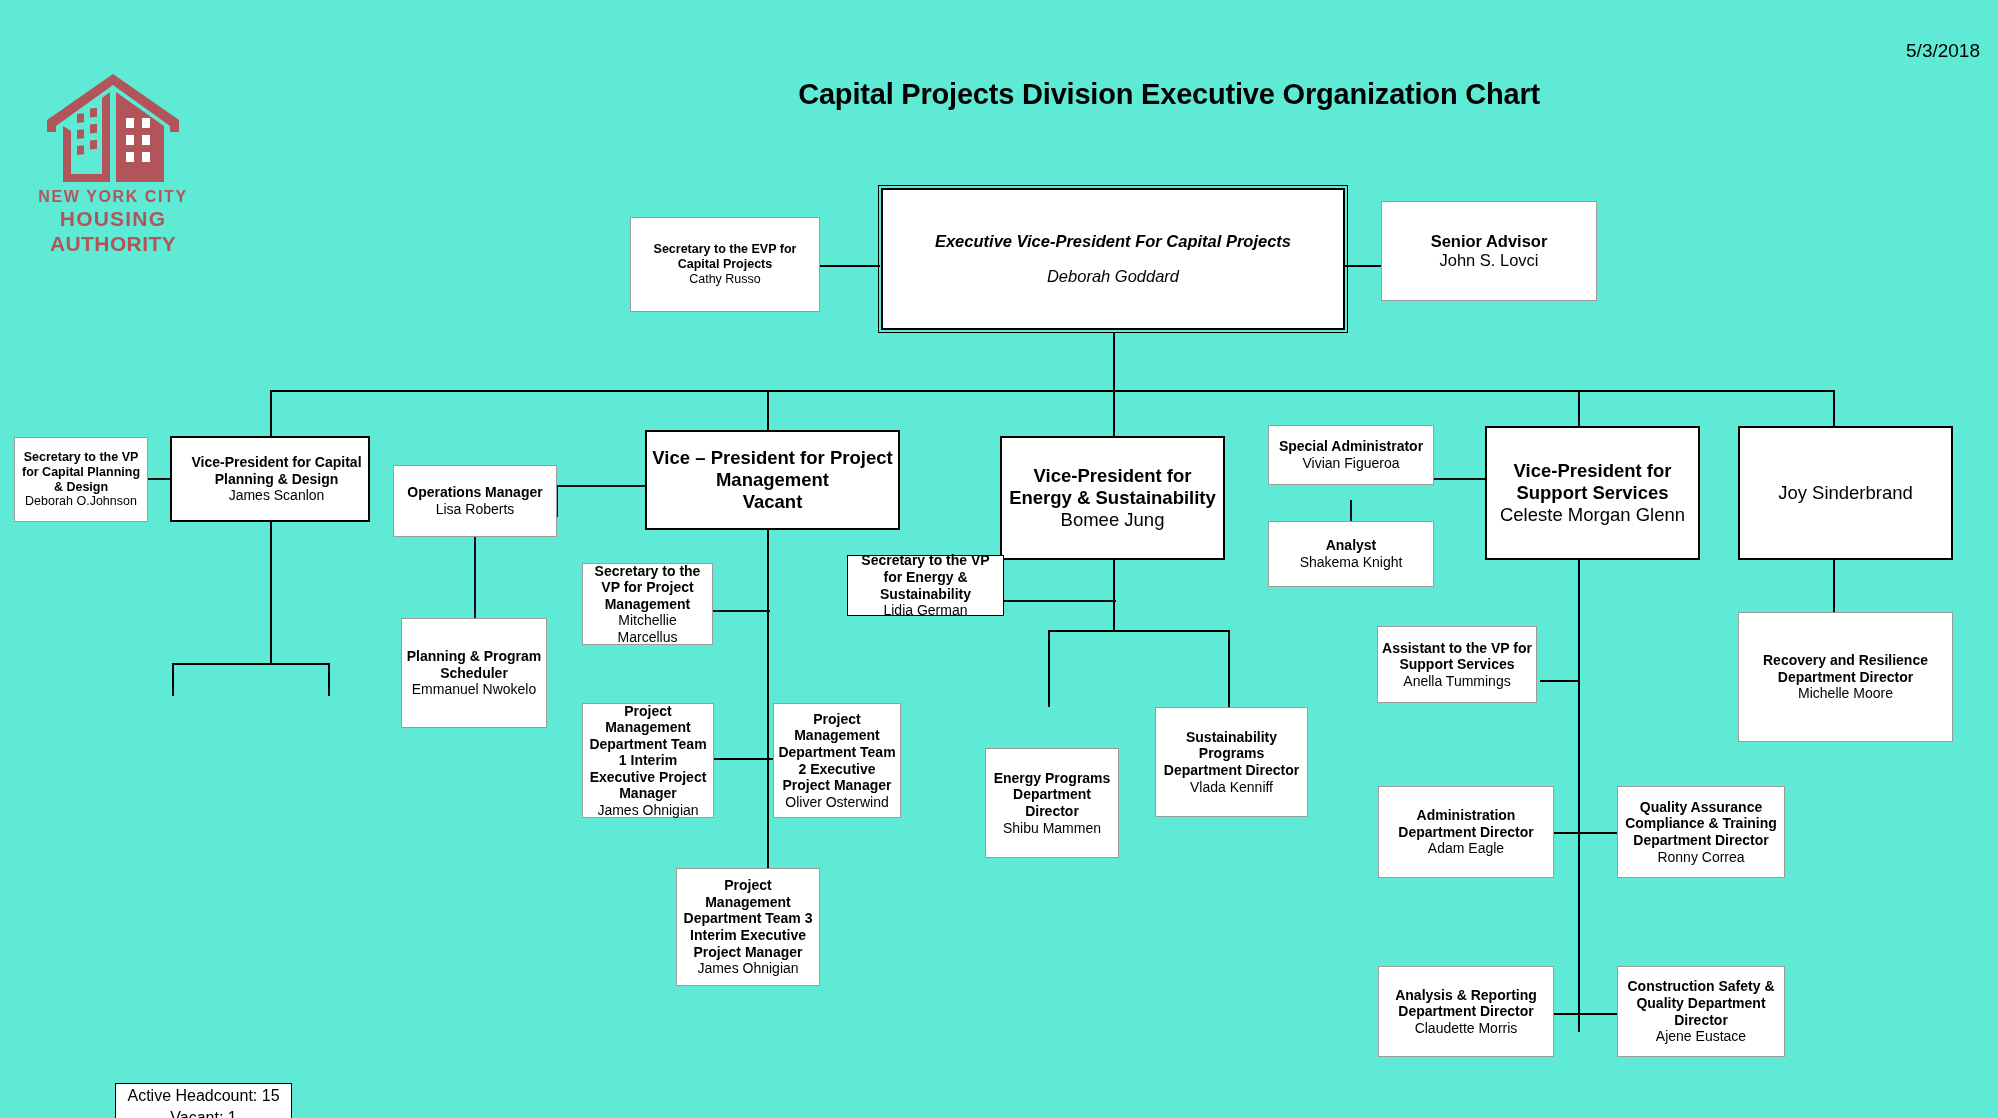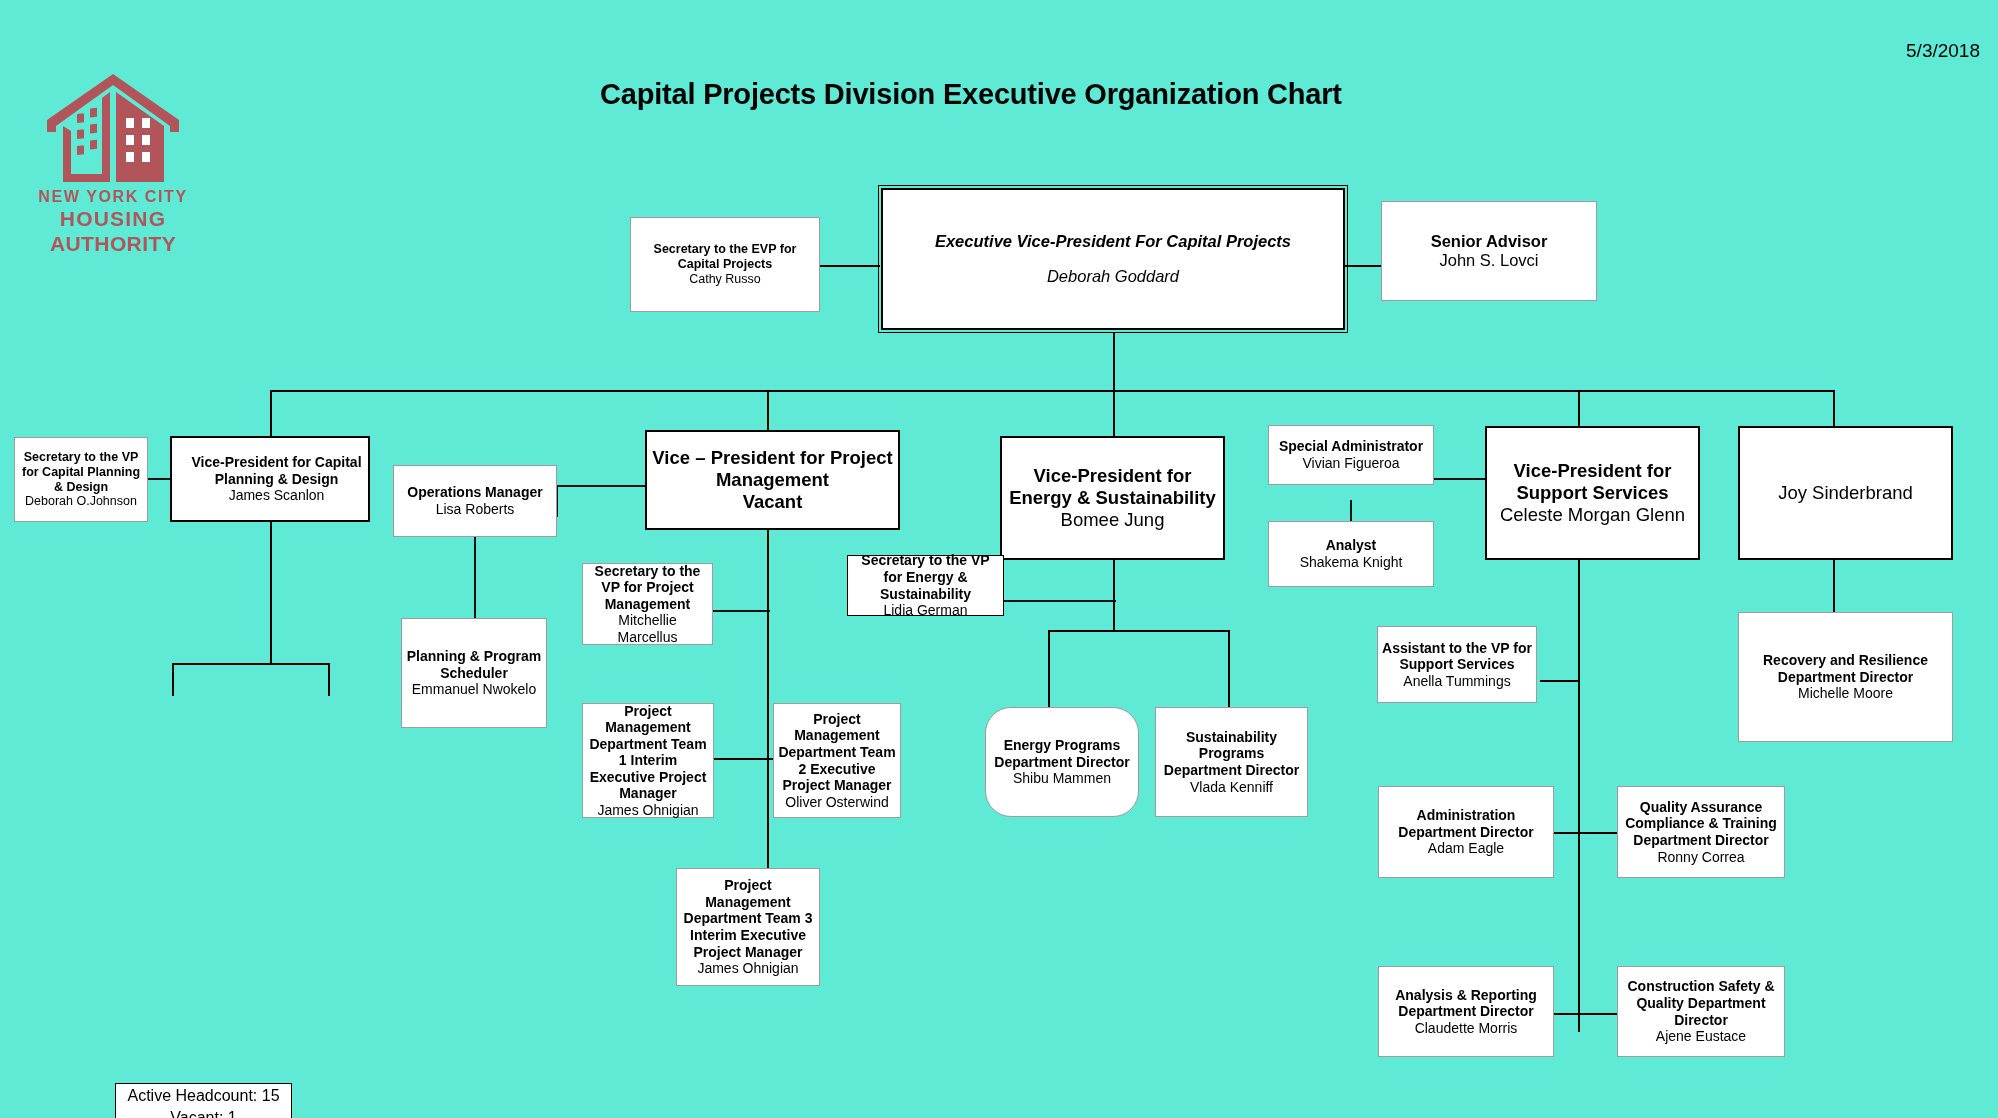--- a/index.html
+++ b/index.html
@@ -24,21 +24,21 @@
   .t15{font-size:18.5px;}
 
   
   .ln{position:absolute;background:#000;}
   .ln-h{height:2px;}
   .ln-v{width:2px;}
   .ln-thin-h{height:1.6px;background:#111;}
   .ln-thin-v{width:1.6px;background:#111;}
 
   
-  #page-title{position:absolute;left:600px;top:78px;width:940px;text-align:left;
+  #page-title{position:absolute;left:600px;top:78px;width:940px;text-align:right;
               font-size:29px;font-weight:bold;letter-spacing:-0.2px;}
   #doc-date{position:absolute;right:18px;top:40px;font-size:19px;}
 
   
   #logo{position:absolute;left:38px;top:68px;width:150px;height:175px;}
   #logo .lwrap{position:relative;width:150px;height:120px;}
   #logo .ltxt{text-align:center;color:#b2555a;font-weight:bold;line-height:1.18;}
   #logo .ltxt .l1{font-size:16px;letter-spacing:1.6px;}
   #logo .ltxt .l2{font-size:21px;letter-spacing:1.2px;}
   #logo .ltxt .l3{font-size:21px;letter-spacing:0.4px;}
@@ -202,21 +202,21 @@
   <div class="box bd-thick t15" style="left:1000px;top:436px;width:225px;height:124px;">
     <div class="ttl">Vice-President  for Energy &amp; Sustainability</div>
     <div class="nm">Bomee Jung</div>
   </div>
 
   <div class="box bd-med t11" style="left:847px;top:555px;width:157px;height:61px;">
     <div class="ttl">Secretary to the VP for Energy &amp; Sustainability</div>
     <div class="nm">Lidia German</div>
   </div>
 
-  <div class="box bd-thin t11" style="left:985px;top:707px;width:154px;height:110px;border-radius:26px;">
+  <div class="box bd-thin t11" style="left:985px;top:748px;width:134px;height:110px;">
     <div class="ttl">Energy Programs Department Director</div>
     <div class="nm">Shibu Mammen</div>
   </div>
 
   <div class="box bd-thin t11" style="left:1155px;top:707px;width:153px;height:110px;">
     <div class="ttl">Sustainability Programs Department Director</div>
     <div class="nm">Vlada Kenniff</div>
   </div>
 
   <div class="box bd-thin t11" style="left:1268px;top:425px;width:166px;height:60px;">

